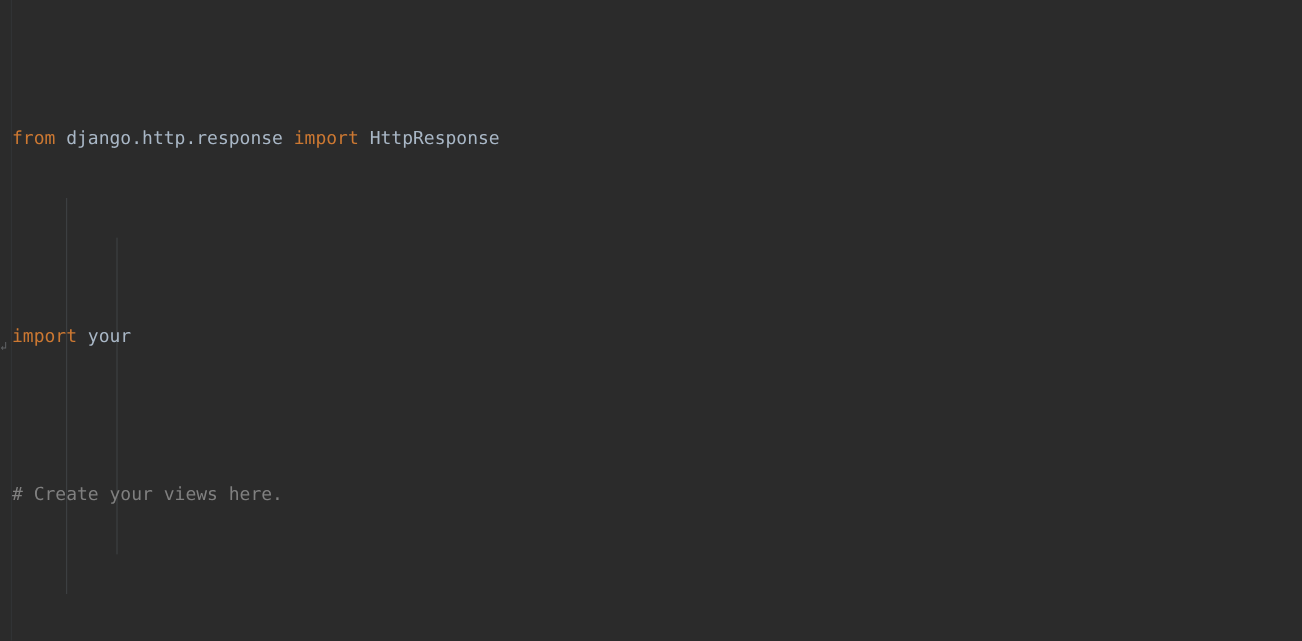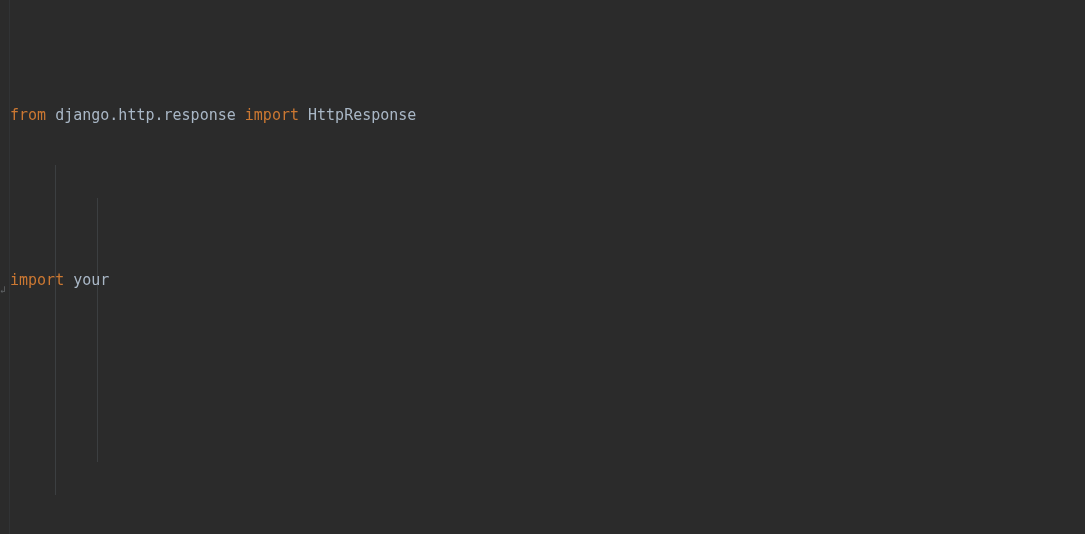--- a/index.html
+++ b/index.html
@@ -61,20 +61,21 @@
 <div class="guide1"></div>
 <div class="guide2"></div>
 
 <div class="code">
 
   <div class="line"><span class="kw">from</span><span class="ident"> django.http.response </span><span class="kw">import</span><span class="ident"> HttpResponse</span></div>
 
 
   <div class="line"><span class="gutter-icon">↲</span><span class="kw">import</span><span class="ident"> your</span></div>
 
+  <div class="line"><span class="comment"># Create your views here.</span></div>
 
   
 
   
 
   
 
   
 
   

